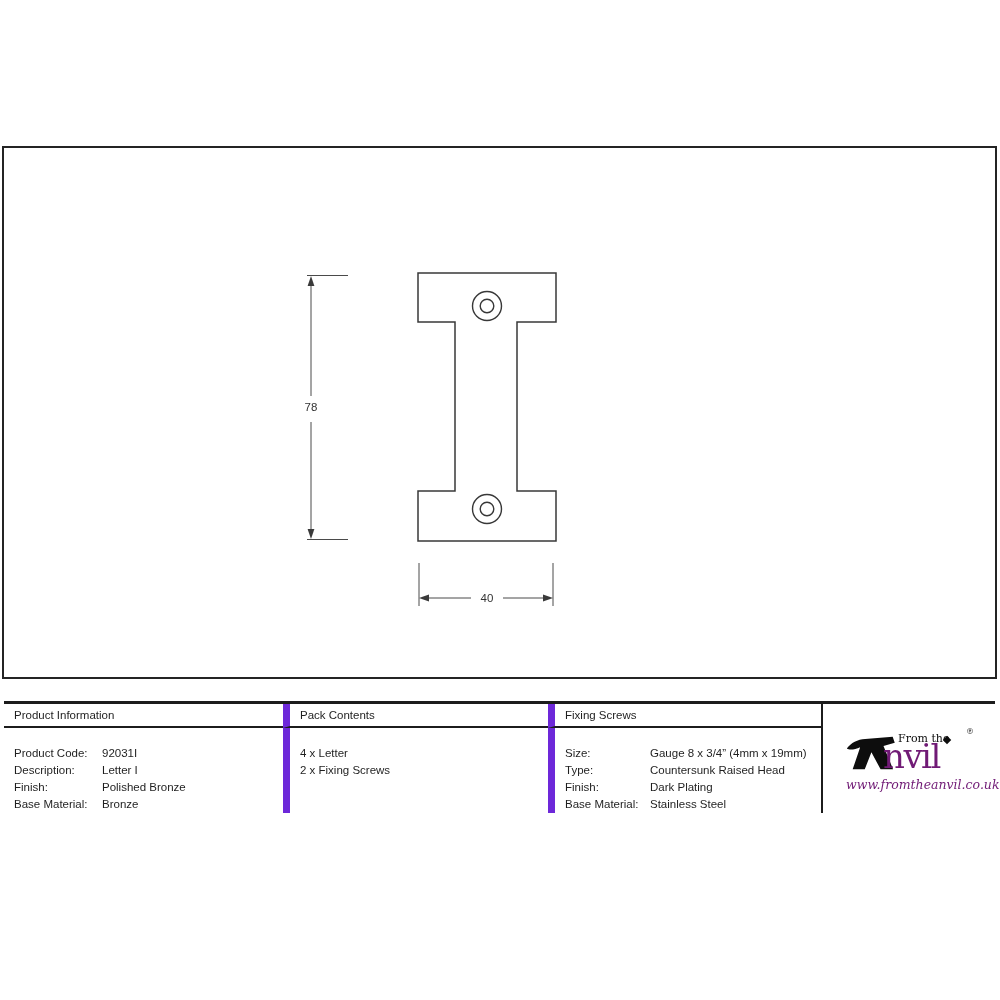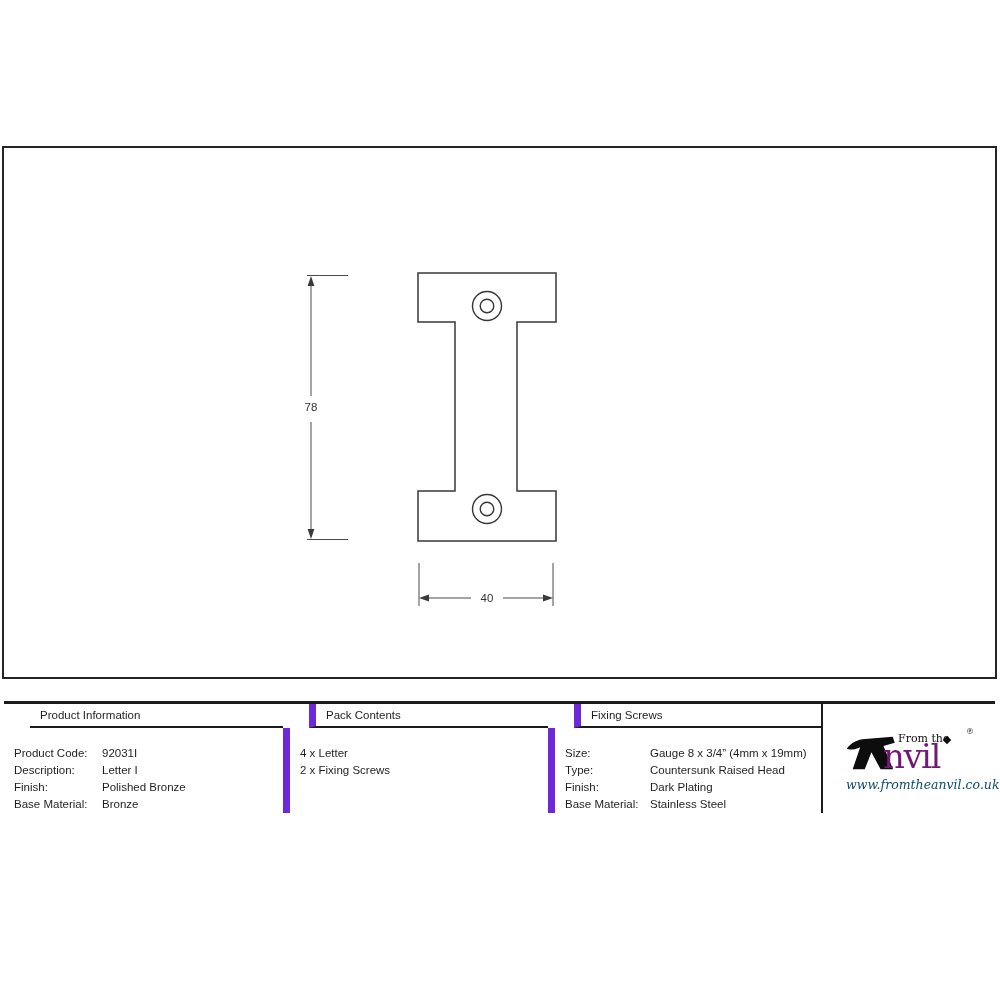--- a/index.html
+++ b/index.html
@@ -66,21 +66,20 @@
     grid-template-columns: 279px 265px 273px 1fr;
     grid-template-rows: 24px 1fr;
   }
   .th {
     font-size: 11.5px;
     display: flex;
     align-items: center;
     padding-left: 10px;
     border-bottom: 2px solid #1c1c1c;
     box-sizing: border-box;
-    margin-left: 26px;
   }
   .td {
     font-size: 11.5px;
     padding: 17px 4px 0 10px;
     box-sizing: border-box;
   }
   .bl { border-left: 7px solid #6d28d9; }
   .kv { display: flex; line-height: 17px; }
   .kv .k  { width: 88px; flex: none; }
   .kv .k3 { width: 85px; flex: none; }
@@ -139,21 +138,21 @@
     font-family: "DejaVu Serif", serif;
     font-size: 8px;
     color: #0d0d0d;
   }
   .logo-url {
     font-family: "DejaVu Serif", serif;
     font-style: italic;
     font-size: 12.5px;
     text-align: center;
     margin-top: 3px;
-    color: #0c4a6e;
+    color: #701a75;
     white-space: nowrap;
   }
 </style>
 </head>
 <body>
 
 <div class="sheet">
 
   <div class="drawing-area">
     <svg class="drawing-svg" width="991" height="553" viewBox="0 0 991 553">

